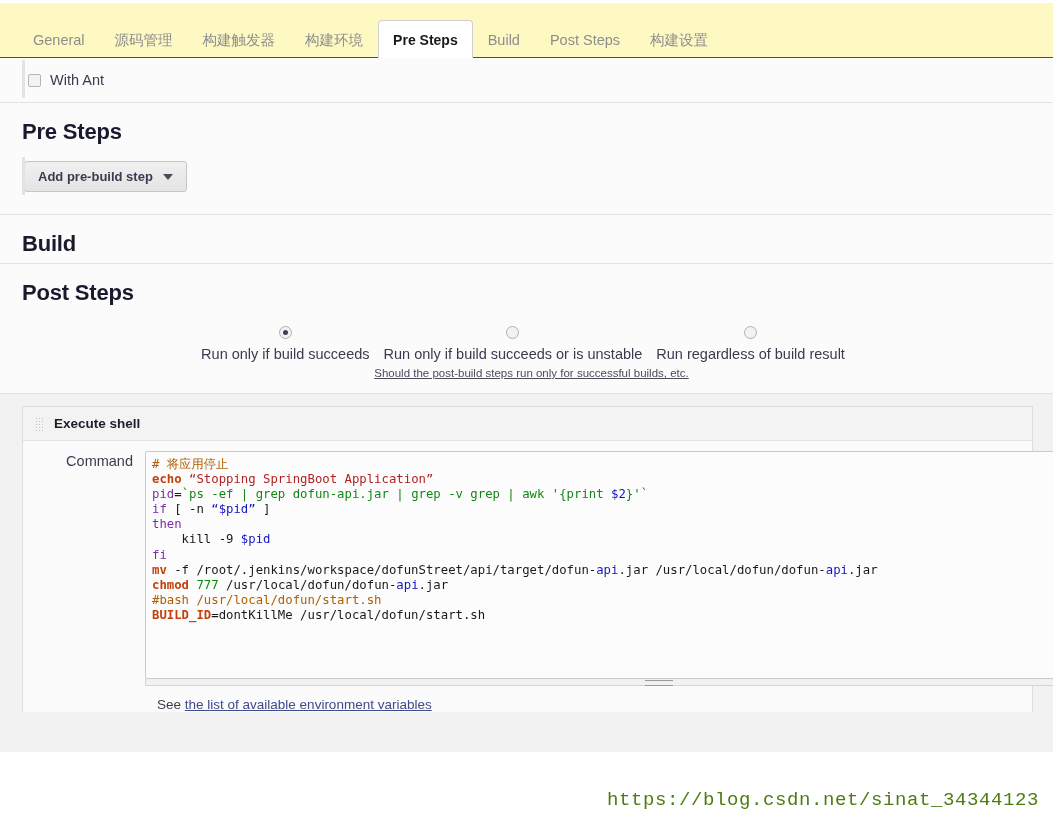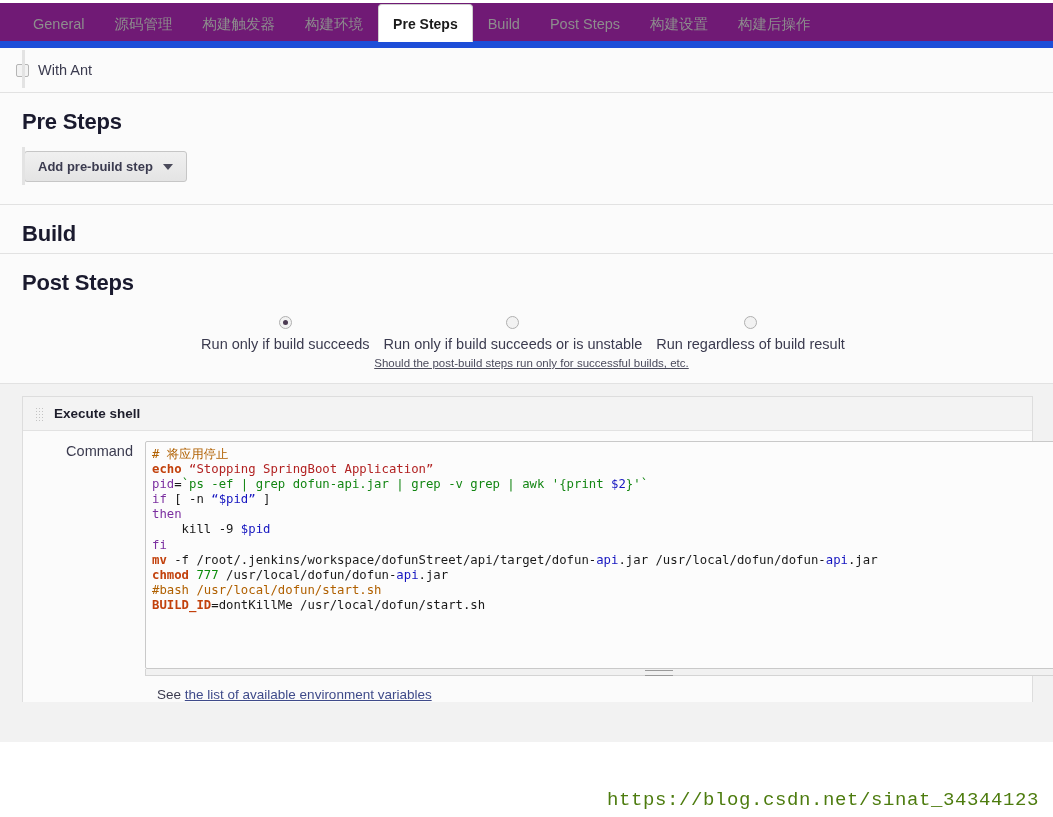--- a/index.html
+++ b/index.html
@@ -15,23 +15,23 @@
     position: relative;
     width: 1053px;
     height: 817px;
     background: #fff;
     overflow: hidden;
   }
 
   
   .tabbar {
     position: relative;
-    height: 48px;
-    background: #701a75;
-    border-bottom: 7px solid #1d4ed8;
+    height: 58px;
+    background: #fef9c3;
+    border-bottom: 1px solid #1d4ed8;
     padding-left: 18px;
     display: flex;
     align-items: flex-end;
   }
   .tabbar::before {
     content: "";
     position: absolute;
     left: 0; top: 0; right: 0;
     height: 3px;
     background: #ffffff;
@@ -64,21 +64,21 @@
     position: relative;
     background: #fbfbfb;
   }
 
   
   .withant {
     position: relative;
     height: 44px;
     display: flex;
     align-items: center;
-    padding-left: 16px;
+    padding-left: 28px;
     background: #fbfbfb;
   }
   .withant::before {
     content: "";
     position: absolute;
     left: 22px; top: 2px;
     width: 3px; height: 38px;
     background: #e3e3e3;
   }
   .checkbox {
@@ -328,21 +328,20 @@
 
   <div class="tabbar">
     <div class="tab">General</div>
     <div class="tab">源码管理</div>
     <div class="tab">构建触发器</div>
     <div class="tab">构建环境</div>
     <div class="tab active">Pre Steps</div>
     <div class="tab">Build</div>
     <div class="tab">Post Steps</div>
     <div class="tab">构建设置</div>
-    <div class="tab">构建后操作</div>
   </div>
 
   <div class="content">
 
     <div class="withant">
       <span class="checkbox"></span>
       <span class="withant-label">With Ant</span>
     </div>
 
     <hr class="sep">

